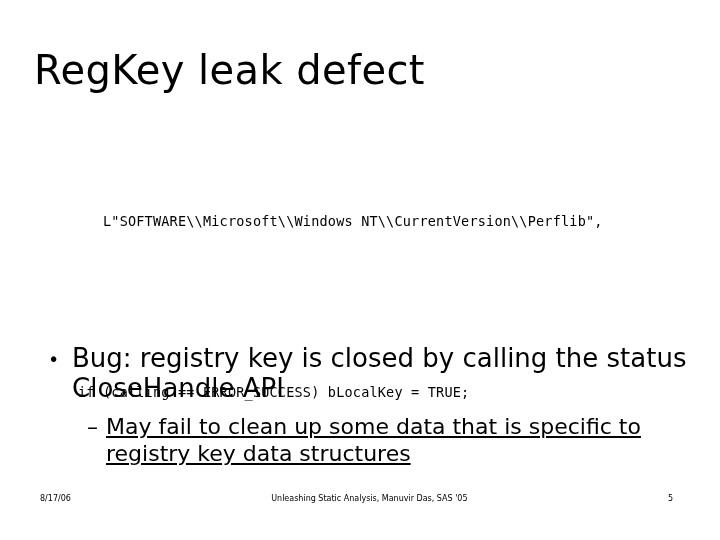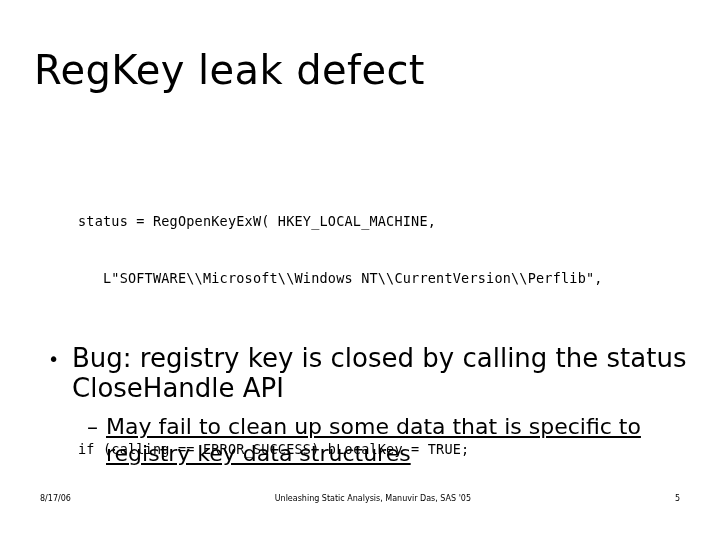--- a/index.html
+++ b/index.html
@@ -98,21 +98,21 @@
   }
   .subbullet-text {
     flex: 1 1 auto;
     text-decoration: underline;
   }
 
   
   .footer {
     position: absolute;
     left: 40px;
-    right: 40px;
+    right: 47px;
     top: 492px;
     height: 14px;
     font-size: 8px;
     line-height: 14px;
     display: flex;
     align-items: center;
   }
   .footer-date {
     flex: 0 0 auto;
     white-space: nowrap;
@@ -131,21 +131,20 @@
 </head>
 <body>
 
 <div class="slide">
 
   <div class="slide-title">RegKey leak defect</div>
 
   <div class="code-block">
 
     <div class="code-para">
-      <div class="code-line">status = RegOpenKeyExW( HKEY_LOCAL_MACHINE,</div>
       <div class="code-line">   L"SOFTWARE\\Microsoft\\Windows NT\\CurrentVersion\\Perflib",</div>
     </div>
 
     <div class="code-para">
       <div class="code-line">if (calling == ERROR_SUCCESS) bLocalKey = TRUE;</div>
     </div>
 
     
 
     

